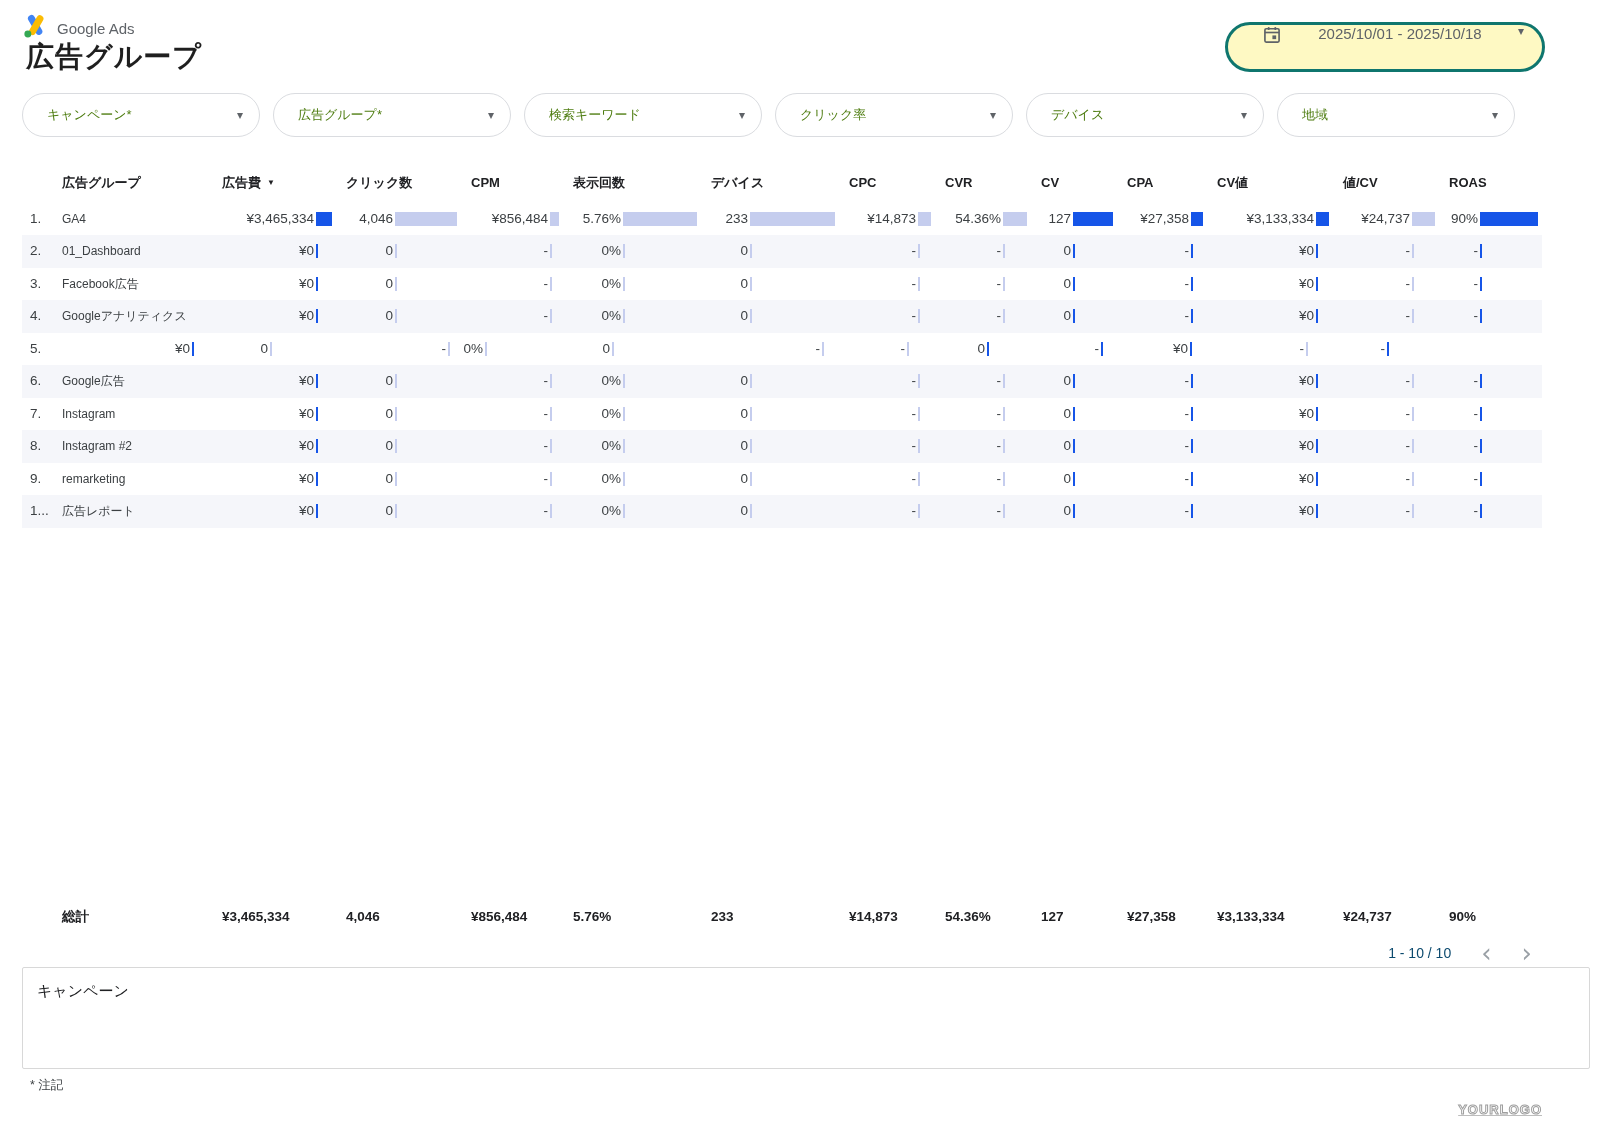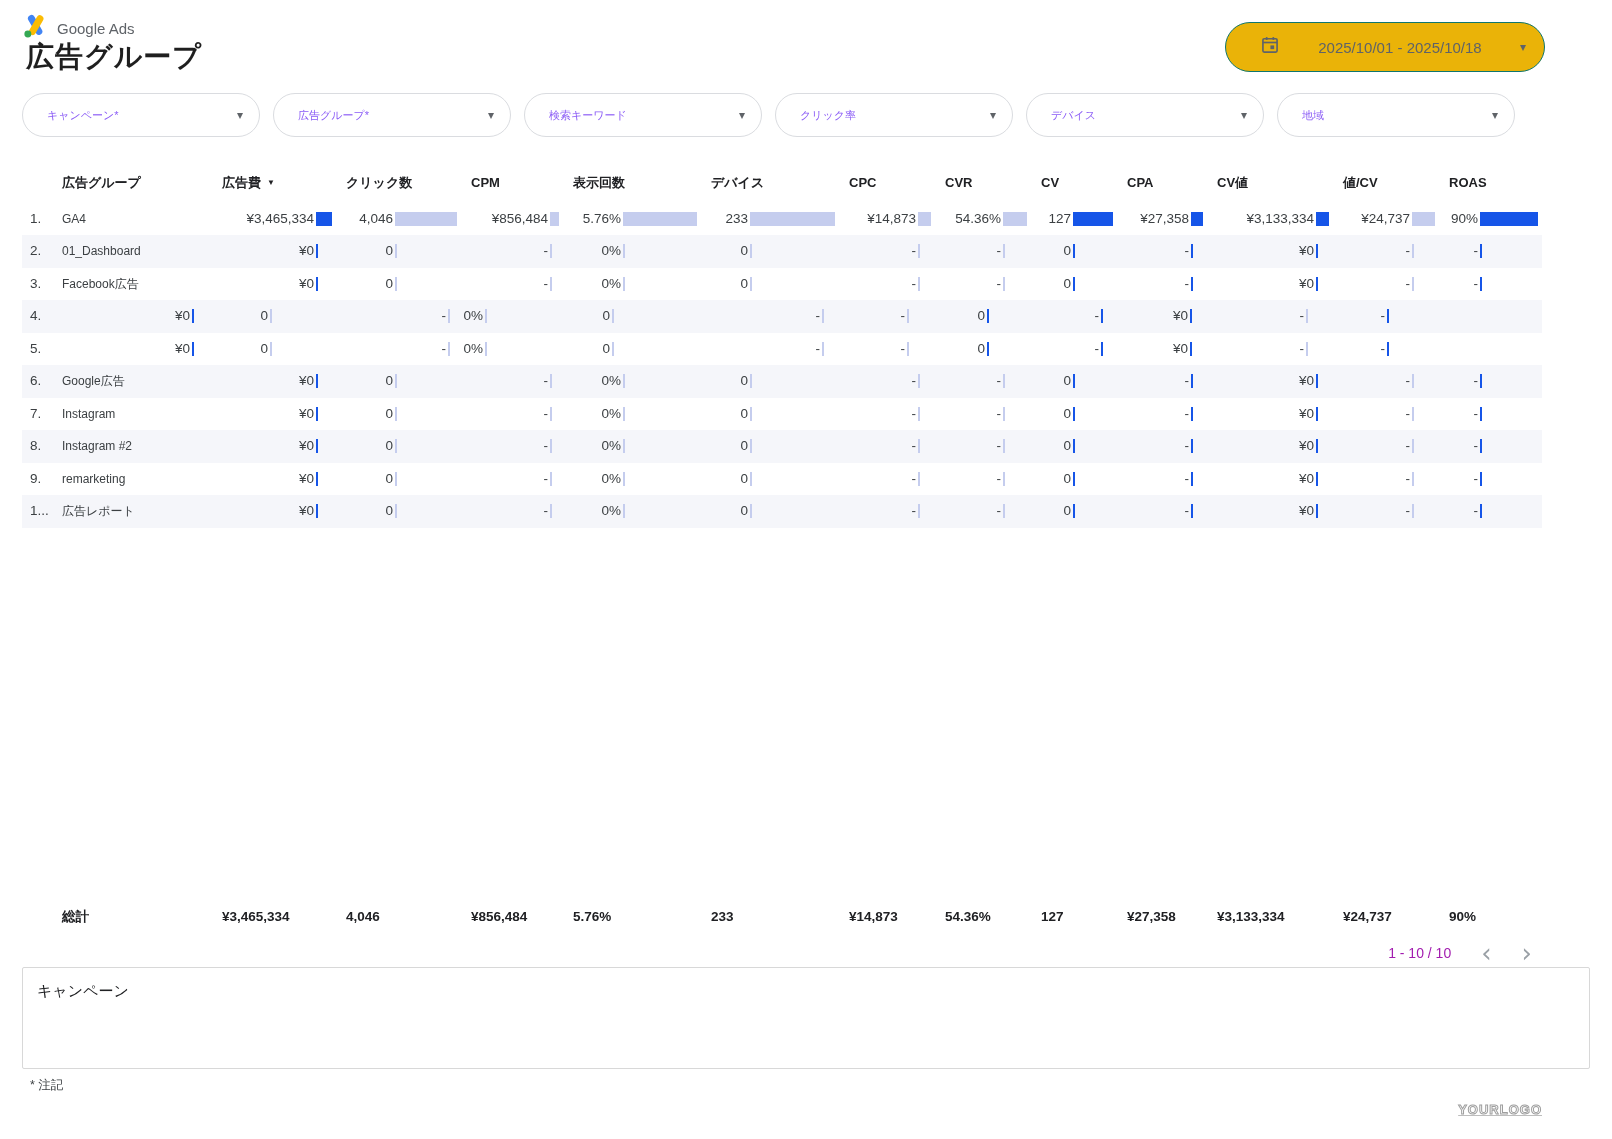--- a/index.html
+++ b/index.html
@@ -7,31 +7,31 @@
               font-family:"Liberation Sans","DejaVu Sans",sans-serif; }
   .page { position:relative; width:1612px; height:1139px; background:#fff; }
 
   
   .brand { position:absolute; left:22px; top:14px; display:flex; align-items:center; gap:8px; }
   .brand-name { font-size:15px; color:#5f6368; }
   .page-title { position:absolute; left:26px; top:38px; font-size:28px; font-weight:bold;
                 color:#1f1f1f; letter-spacing:1px; }
 
   .date-pill { position:absolute; left:1225px; top:22px; width:320px; height:50px;
-               border:1px solid #0f766e; border-radius:26px; background:#eab308;
-               display:flex; align-items:center; padding:0 18px 0 34px; cursor:pointer; }
+               border:3px solid #0f766e; border-radius:26px; background:#fef9c3;
+               display:flex; padding:0 18px 0 34px; cursor:pointer; }
   .date-pill .cal { flex:0 0 auto; }
   .date-pill .range { flex:1; text-align:center; font-size:15px; color:#5f6368; }
   .caret { font-size:12px; color:#5f6368; line-height:1; }
 
   
   .filters { position:absolute; left:22px; top:93px; display:flex; gap:13px; }
   .pill { width:238px; height:44px; border:1px solid #dadce0; border-radius:22px; background:#fff;
           display:flex; align-items:center; padding:0 16px 0 24px; cursor:pointer; }
-  .pill .plabel { flex:1; font-size:11px; color:#8b5cf6; }
+  .pill .plabel { flex:1; font-size:13px; color:#4d7c0f; }
 
   
   .table { position:absolute; left:22px; top:167px; width:1520px; height:796px;
            display:flex; flex-direction:column; }
   .tr { display:grid;
         grid-template-columns:40px 160px 124px 125px 102px 138px 138px 96px 96px 86px 90px 126px 106px 93px;
         align-items:start; }
   .zebra { background:#f5f6fa; }
   .cell { padding:7px 0 7px; font-size:13.5px; color:#3c4043; line-height:18.5px; }
   .cell.idx { padding-left:8px; }
@@ -41,21 +41,21 @@
   .metric { display:flex; justify-content:flex-end; align-items:center; padding-right:14px; }
   .metric:last-child { padding-right:4px; }
   .metric .val { text-align:right; }
   .barwrap { display:inline-flex; justify-content:flex-start; align-items:center;
              height:14px; margin-left:2px; flex:0 0 auto; }
   .bar { display:inline-block; height:14px; }
   .spacer { flex:1; }
   .total .cell { font-weight:bold; color:#202124; font-size:13.5px; }
   .total .metric { justify-content:flex-start; }
   .pager { display:flex; justify-content:flex-end; align-items:center; gap:30px; padding:10px 10px 0 0; }
-  .pglabel { font-size:14px; color:#a21caf;text-align:center; }
+  .pglabel { font-size:14px; color:#0c4a6e;text-align:center; }
   .chev { font-size:26px; color:#9aa0a6; line-height:20px; cursor:pointer; font-family:"DejaVu Sans",sans-serif; }
 
   
   .comment-box { position:absolute; left:22px; top:967px; width:1568px; height:102px;
                  border:1px solid #d8d8d8; border-radius:2px; background:#fff; }
   .comment-box .clabel { display:block; padding:14px 14px; font-size:15px; color:#202124; }
   .footnote { position:absolute; left:30px; top:1077px; font-size:12.5px; color:#3c4043; }
   .watermark { position:absolute; right:70px; top:1102px; font-size:13px; font-weight:bold;
                letter-spacing:1px; color:#fff; -webkit-text-stroke:1px #9e9e9e;
                text-decoration:underline; text-decoration-color:#bdbdbd; }
@@ -359,20 +359,21 @@
         </div>
         <div class="cell metric">
           <span class="val">-</span>
           <span class="barwrap" style="width: 58px;">
             <span class="bar" style="width: 2px; background: rgb(22, 85, 232);"></span>
           </span>
         </div>
       </div>
       <div class="tr zebra">
         <div class="cell idx">4.</div>
+        <div class="cell name">Googleアナリティクス</div>
         <div class="cell metric">
           <span class="val">¥0</span>
           <span class="barwrap" style="width: 16px;">
             <span class="bar" style="width: 2px; background: rgb(22, 85, 232);"></span>
           </span>
         </div>
         <div class="cell metric">
           <span class="val">0</span>
           <span class="barwrap" style="width: 62px;">
             <span class="bar" style="width: 2px; background: rgb(197, 205, 238);"></span>

